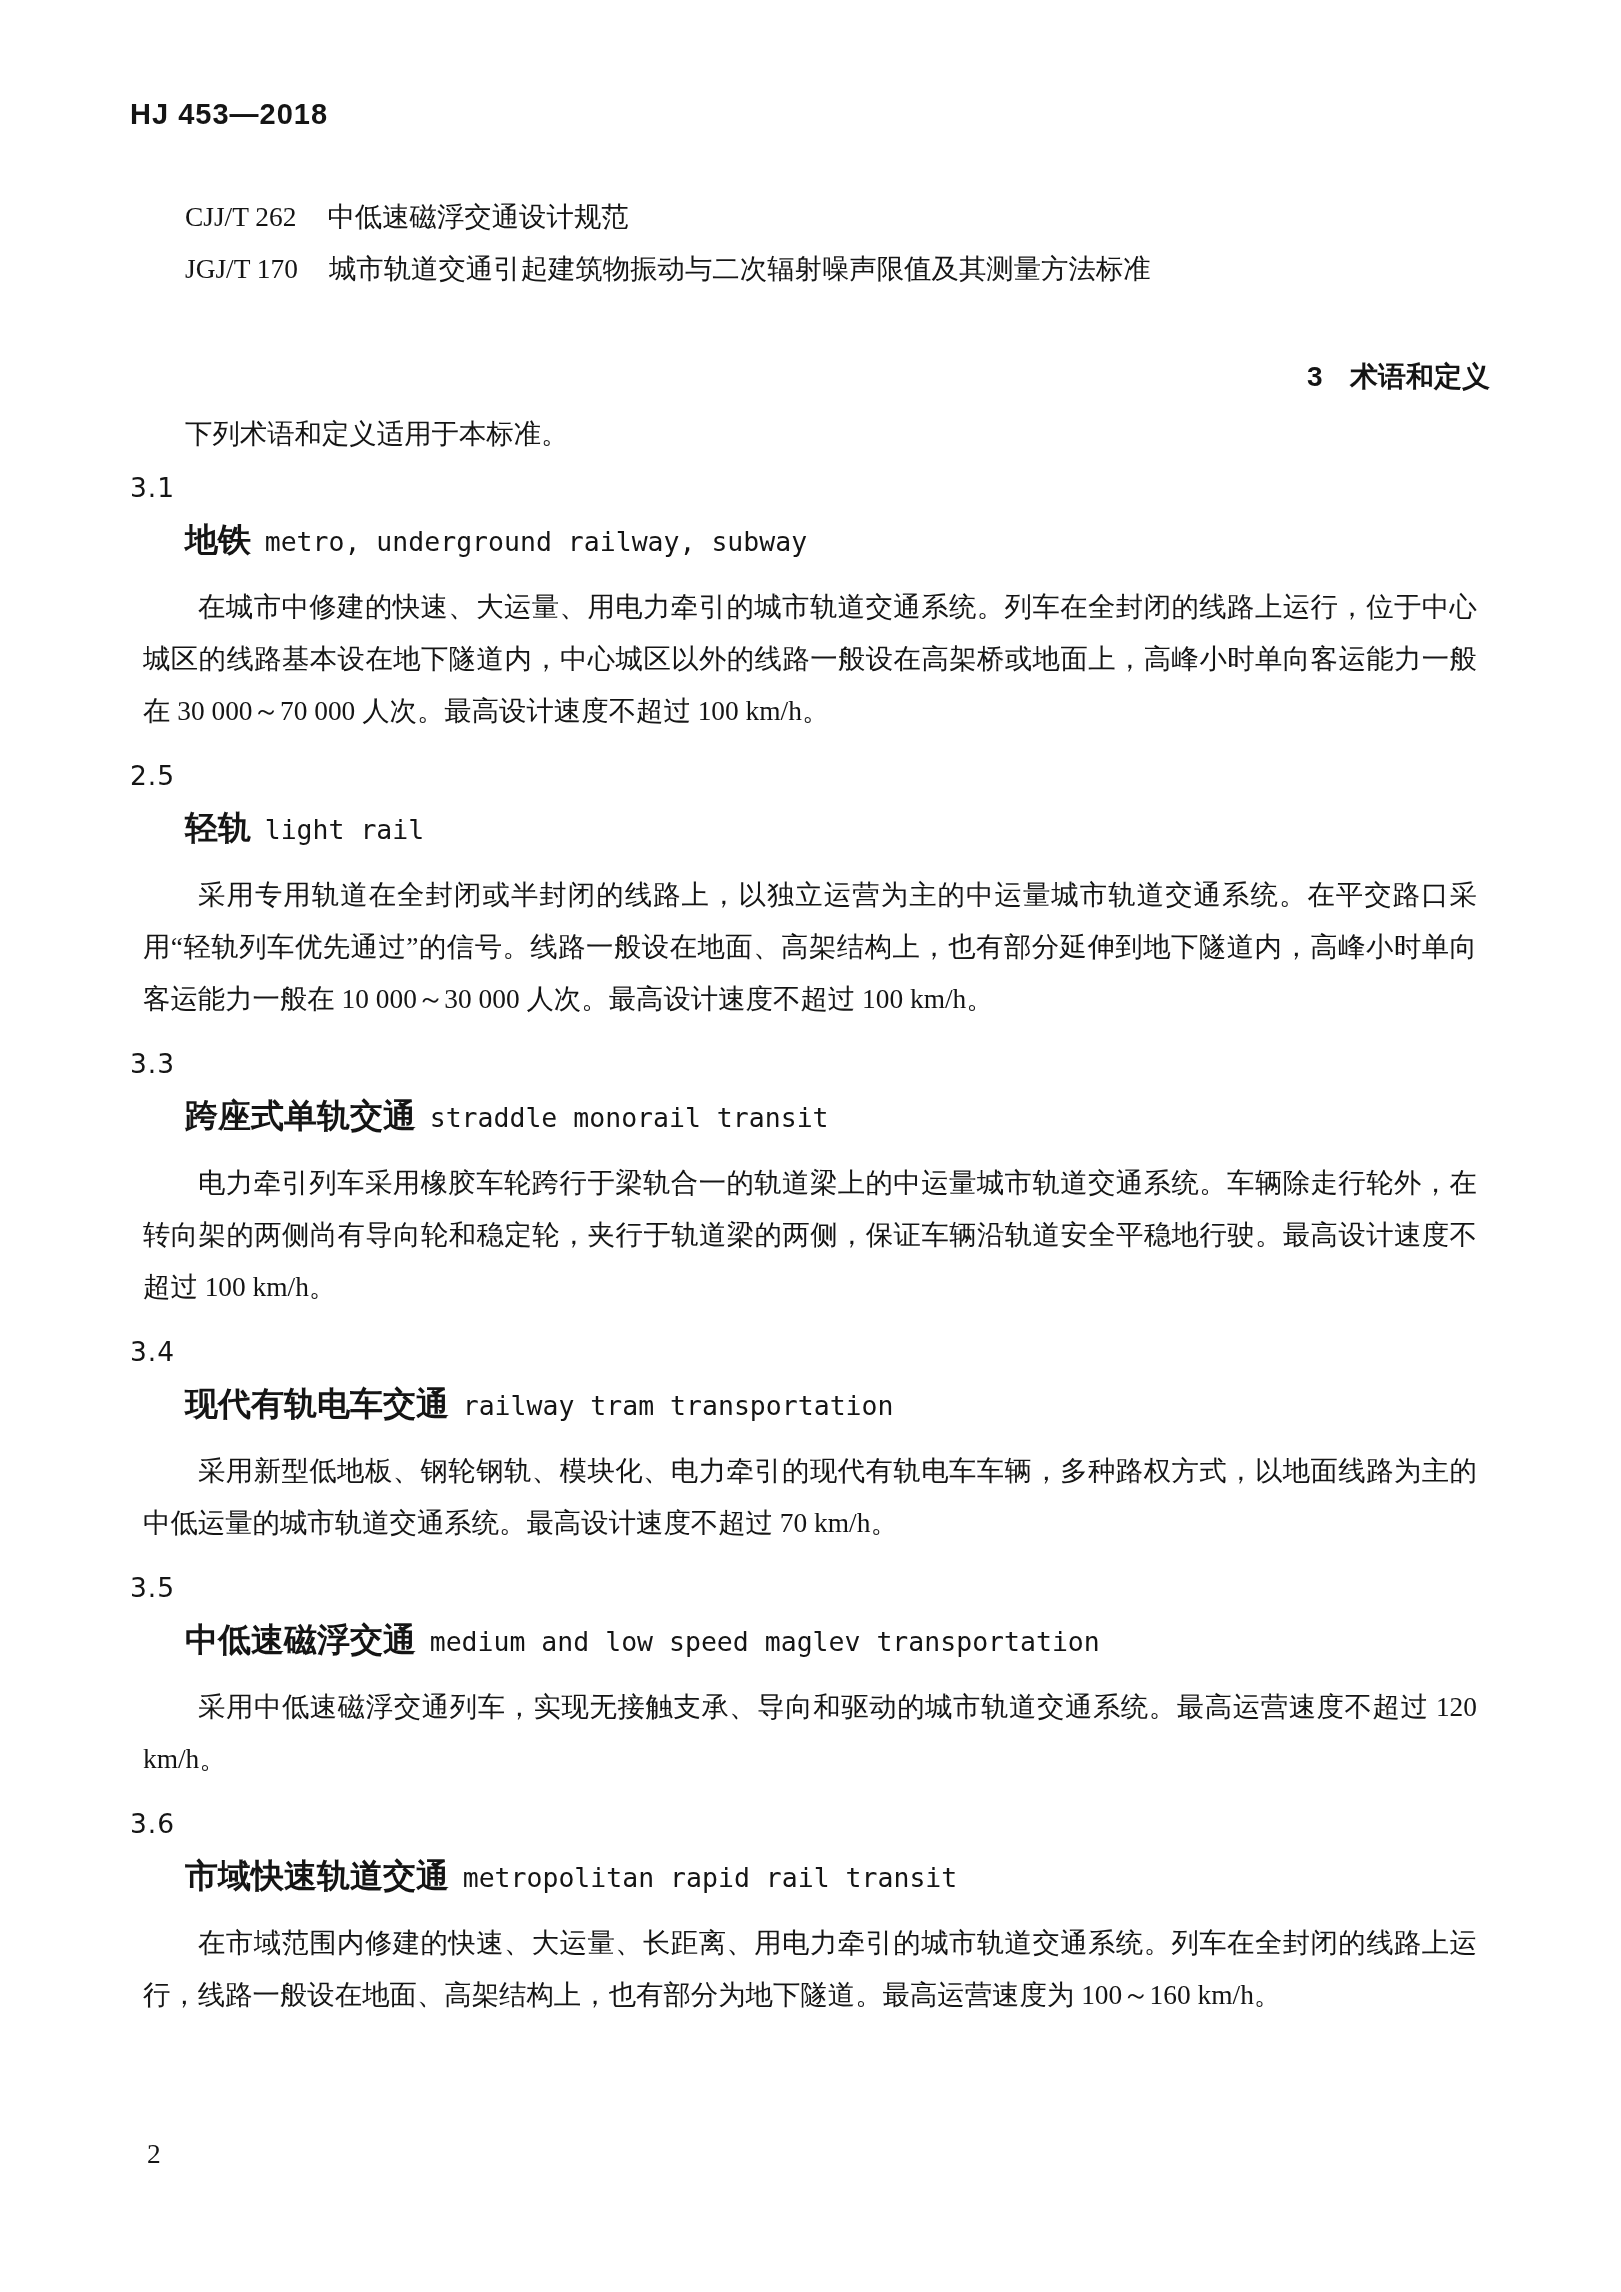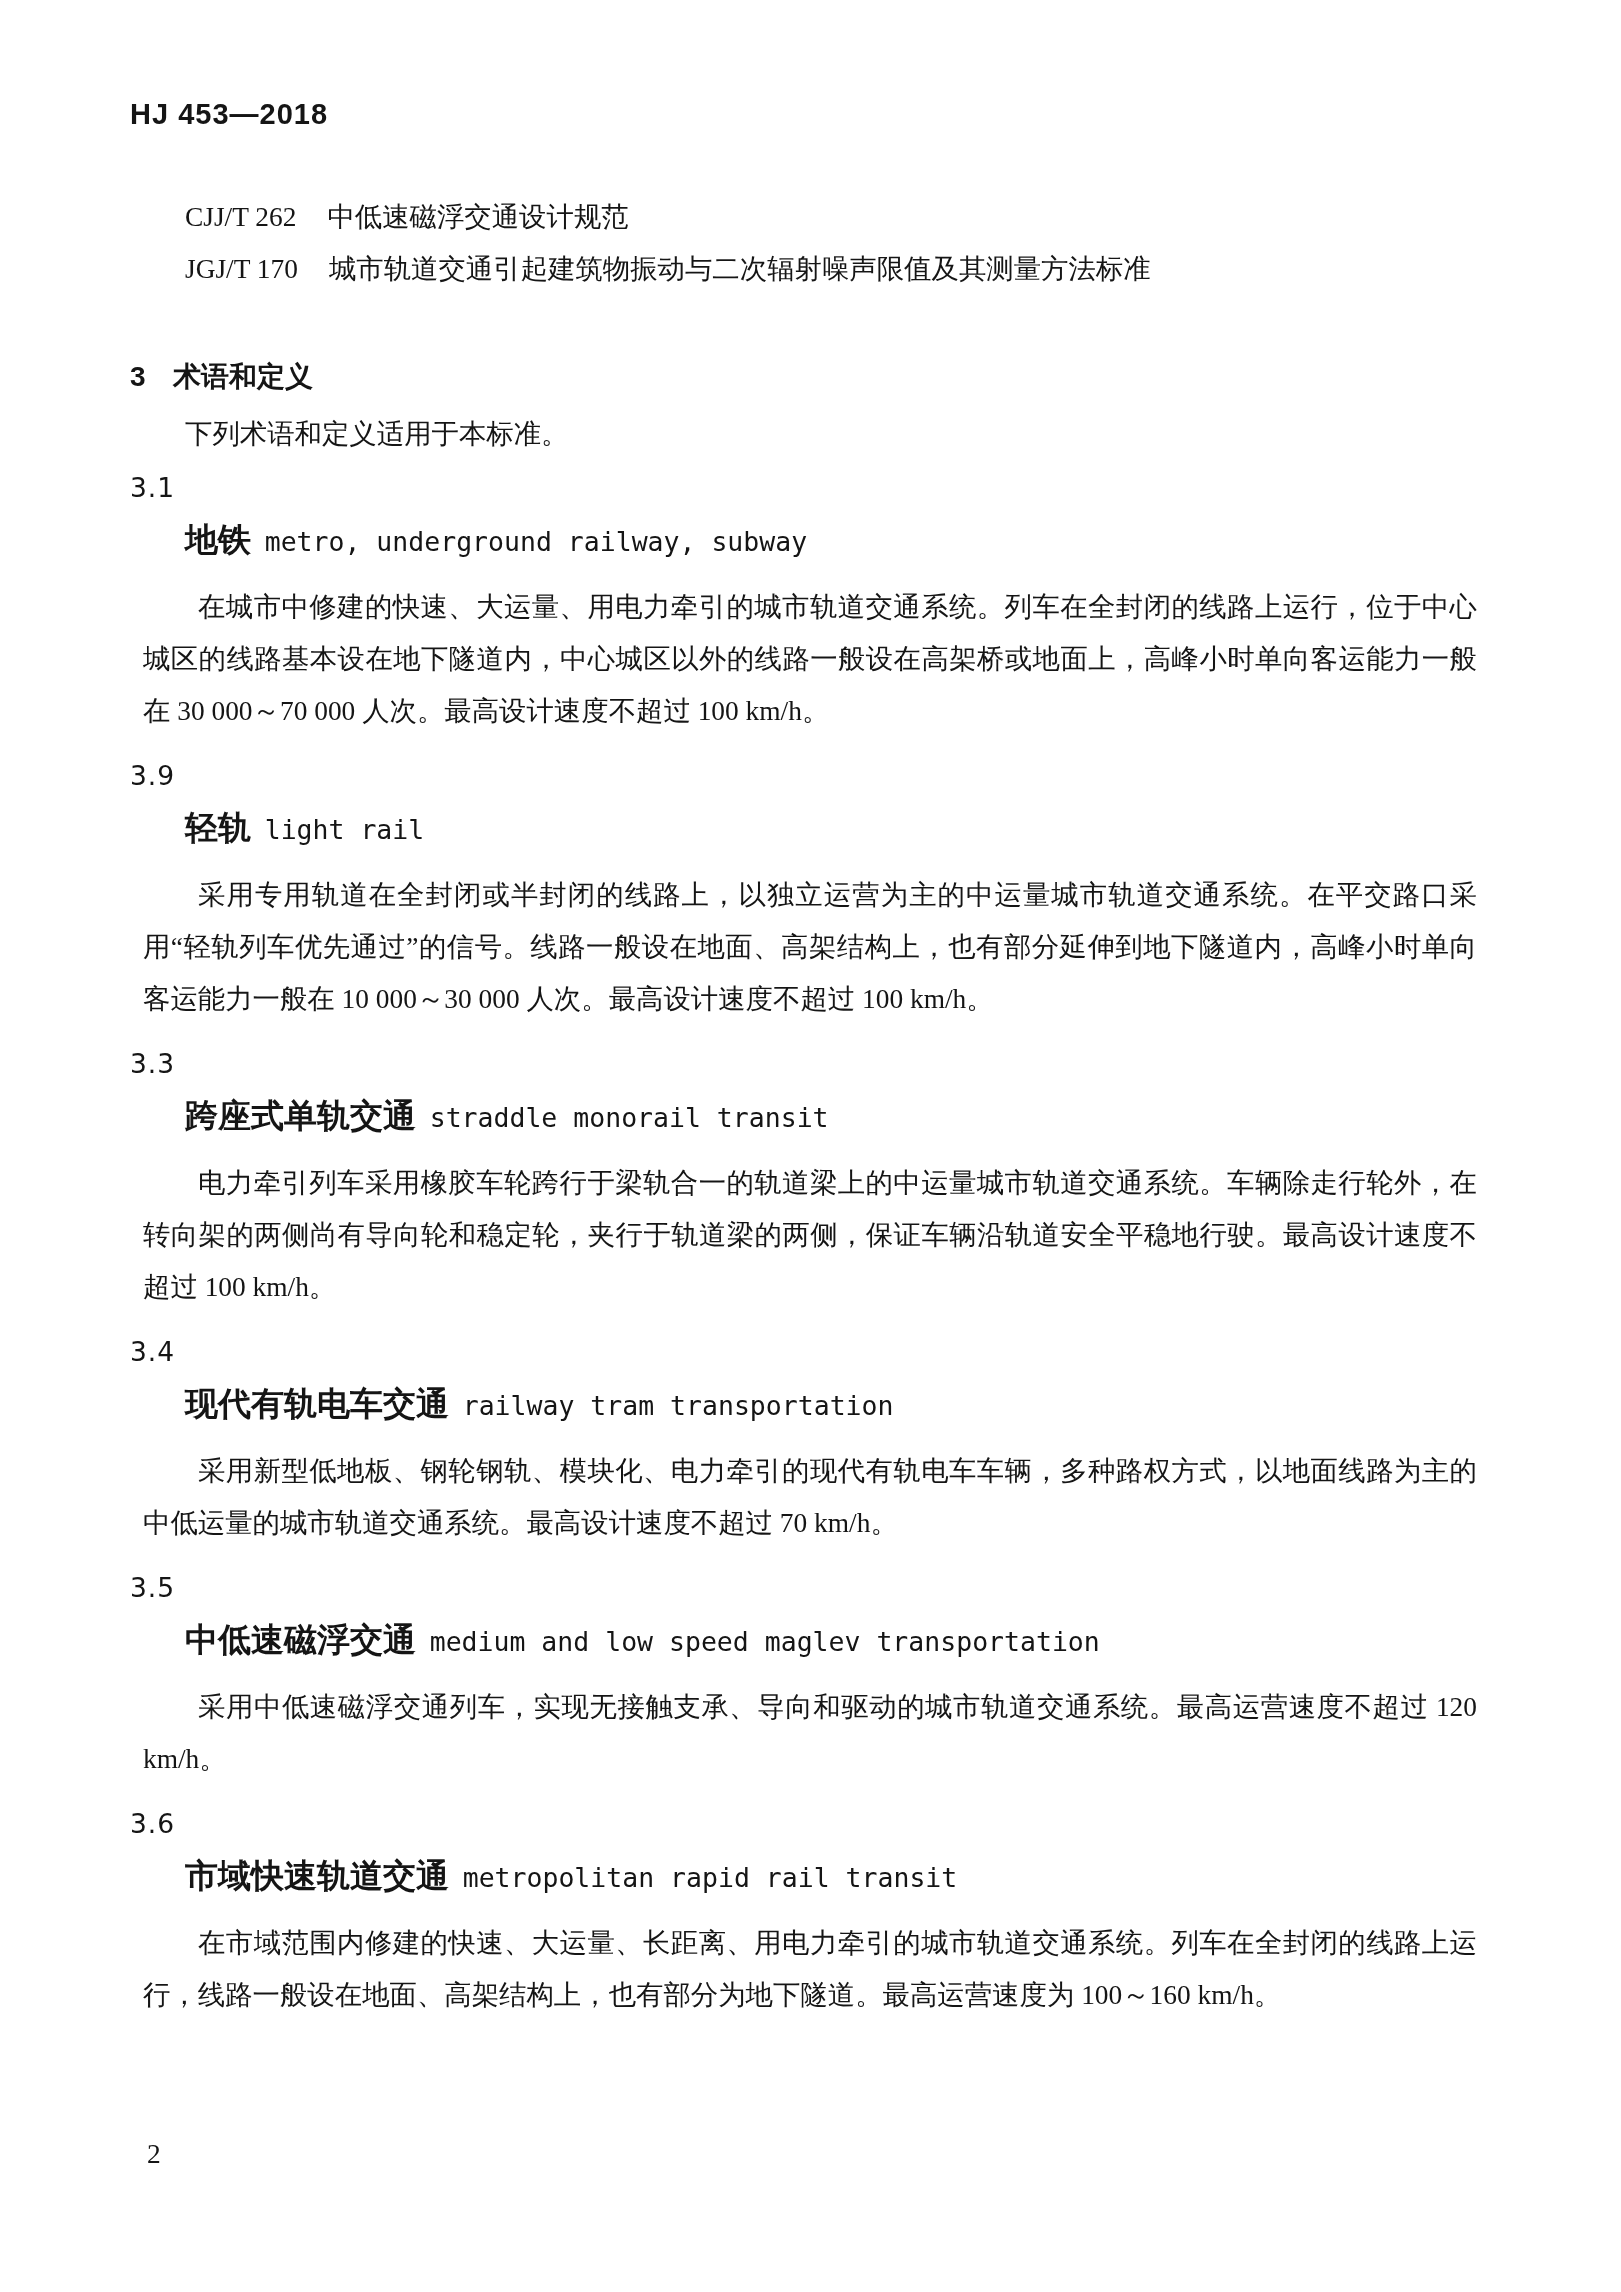--- a/index.html
+++ b/index.html
@@ -37,20 +37,21 @@
   }
   .ref-title {
     margin-left: 31px;
   }
   .sec-heading {
     font-family: "Liberation Sans", "DejaVu Sans", sans-serif;
     font-weight: bold;
     font-size: 28px;
     margin: 51px 0 0 0;
     line-height: 61px;
+    text-align: right;
   }
   .sec-title {
     margin-left: 27.4px;
   }
   .intro {
     margin: 0;
     text-indent: 55px;
     line-height: 55px;
   }
   .term-no {
@@ -113,21 +114,21 @@
 
   <div class="term-block">
     <div class="term-no">3.1</div>
     <div class="term-line">
       <span class="term-zh">地铁</span><span class="term-en">metro, underground railway, subway</span>
     </div>
     <p class="term-def">在城市中修建的快速、大运量、用电力牵引的城市轨道交通系统。列车在全封闭的线路上运行，位于中心城区的线路基本设在地下隧道内，中心城区以外的线路一般设在高架桥或地面上，高峰小时单向客运能力一般在 30 000～70 000 人次。最高设计速度不超过 100 km/h。</p>
   </div>
 
   <div class="term-block">
-    <div class="term-no">3.9</div>
+    <div class="term-no">2.5</div>
     <div class="term-line">
       <span class="term-zh">轻轨</span><span class="term-en">light rail</span>
     </div>
     <p class="term-def">采用专用轨道在全封闭或半封闭的线路上，以独立运营为主的中运量城市轨道交通系统。在平交路口采用“轻轨列车优先通过”的信号。线路一般设在地面、高架结构上，也有部分延伸到地下隧道内，高峰小时单向客运能力一般在 10 000～30 000 人次。最高设计速度不超过 100 km/h。</p>
   </div>
 
   <div class="term-block">
     <div class="term-no">3.3</div>
     <div class="term-line">
       <span class="term-zh">跨座式单轨交通</span><span class="term-en">straddle monorail transit</span>

